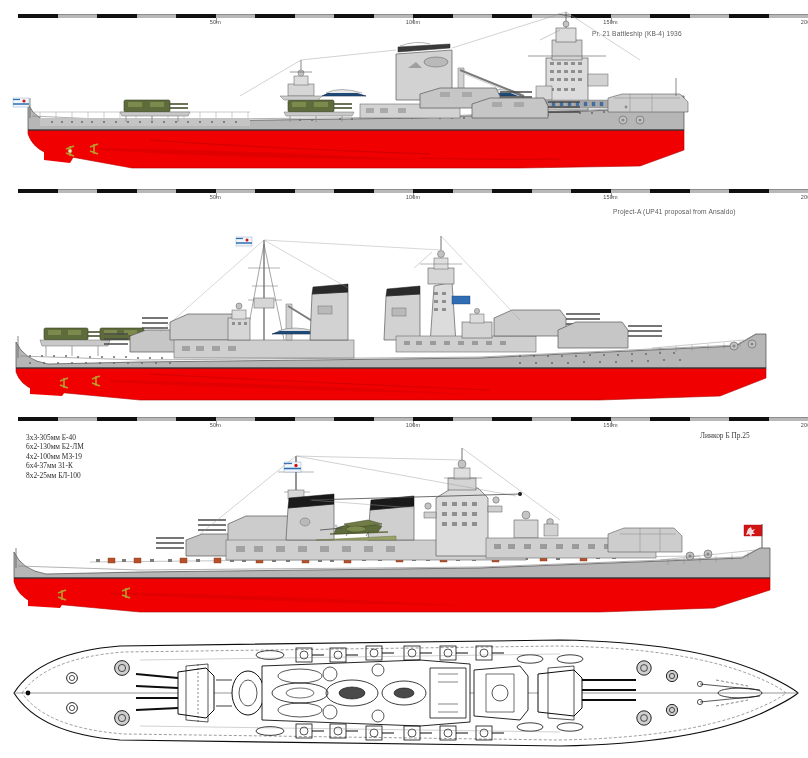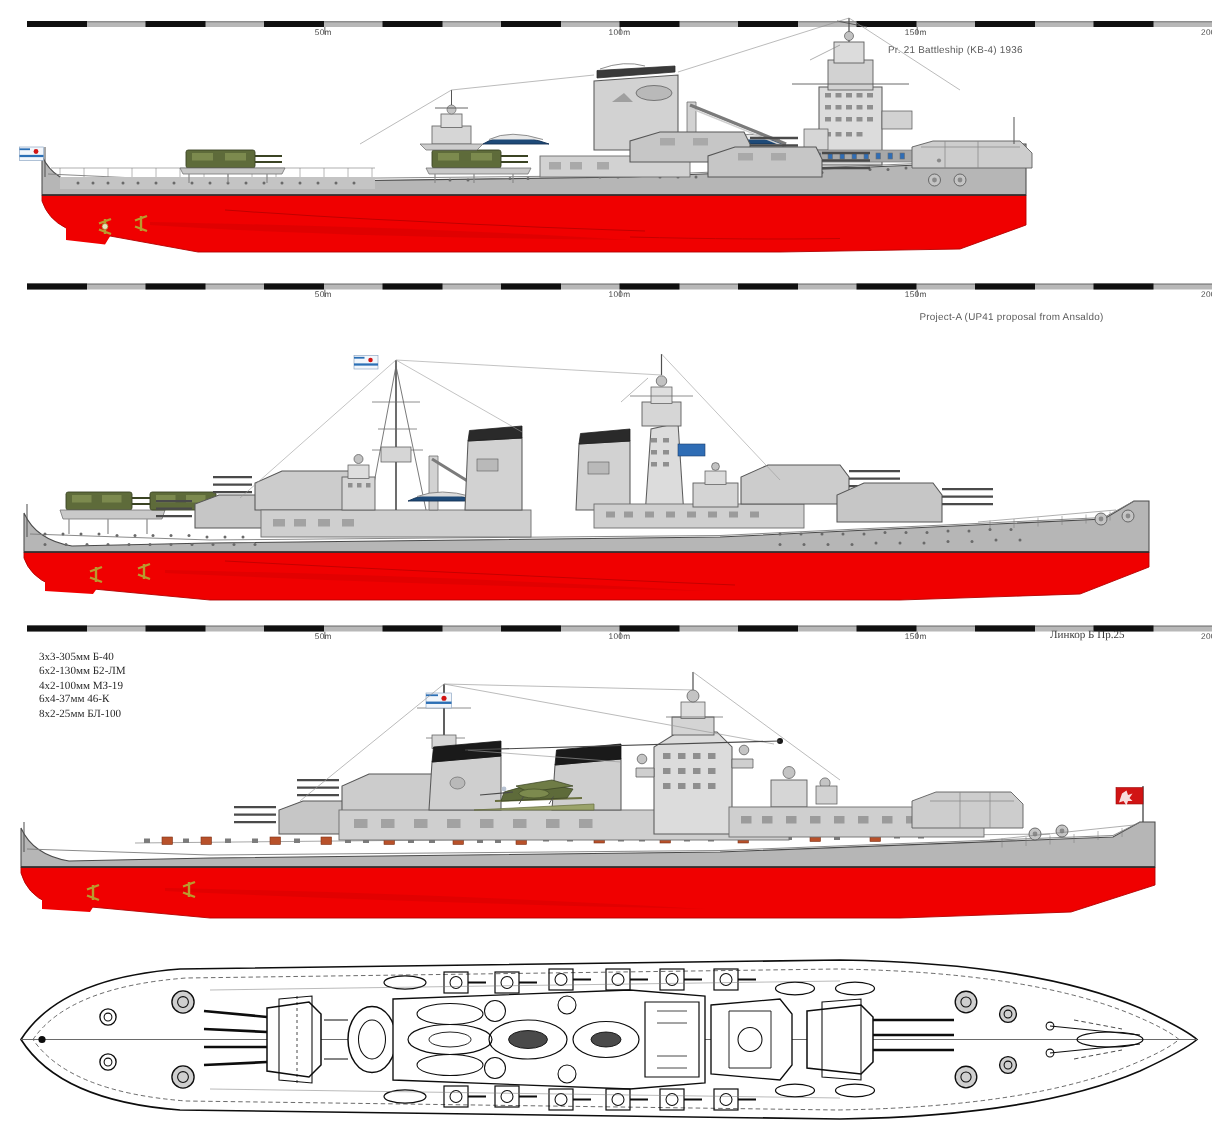--- a/index.html
+++ b/index.html
@@ -95,27 +95,27 @@
       <div class="seg" style="left: 711px; width: 39.5px;"></div>
       <div class="tickline" style="left: 197.5px;"></div>
       <div class="lbl" style="left: 197.5px;">50m</div>
       <div class="tickline" style="left: 395px;"></div>
       <div class="lbl" style="left: 395px;">100m</div>
       <div class="tickline" style="left: 592.5px;"></div>
       <div class="lbl" style="left: 592.5px;">150m</div>
       <div class="lbl" style="left: 790px;">200m</div>
     </div>
 
-  <div class="ru-caption" style="left:700px;top:418px;">Линкор Б    Пр.25</div>
+  <div class="ru-caption" style="left:700px;top:431px;">Линкор Б    Пр.25</div>
 
   <div class="armament" style="left:26px;top:433px;">
     <div>3х3-305мм Б-40</div>
     <div>6х2-130мм Б2-ЛМ</div>
     <div>4х2-100мм МЗ-19</div>
-    <div>6х4-37мм 46-К</div>
+    <div>6х4-37мм 31-К</div>
     <div>8х2-25мм БЛ-100</div>
   </div>
 
   <svg class="layer" viewBox="0 0 808 758">
     <defs>
       <linearGradient id="redsheen" x1="0" y1="0" x2="1" y2="0">
         <stop offset="0%" stop-color="#f00000"></stop>
         <stop offset="55%" stop-color="#e40000"></stop>
         <stop offset="100%" stop-color="#f00000"></stop>
       </linearGradient>

